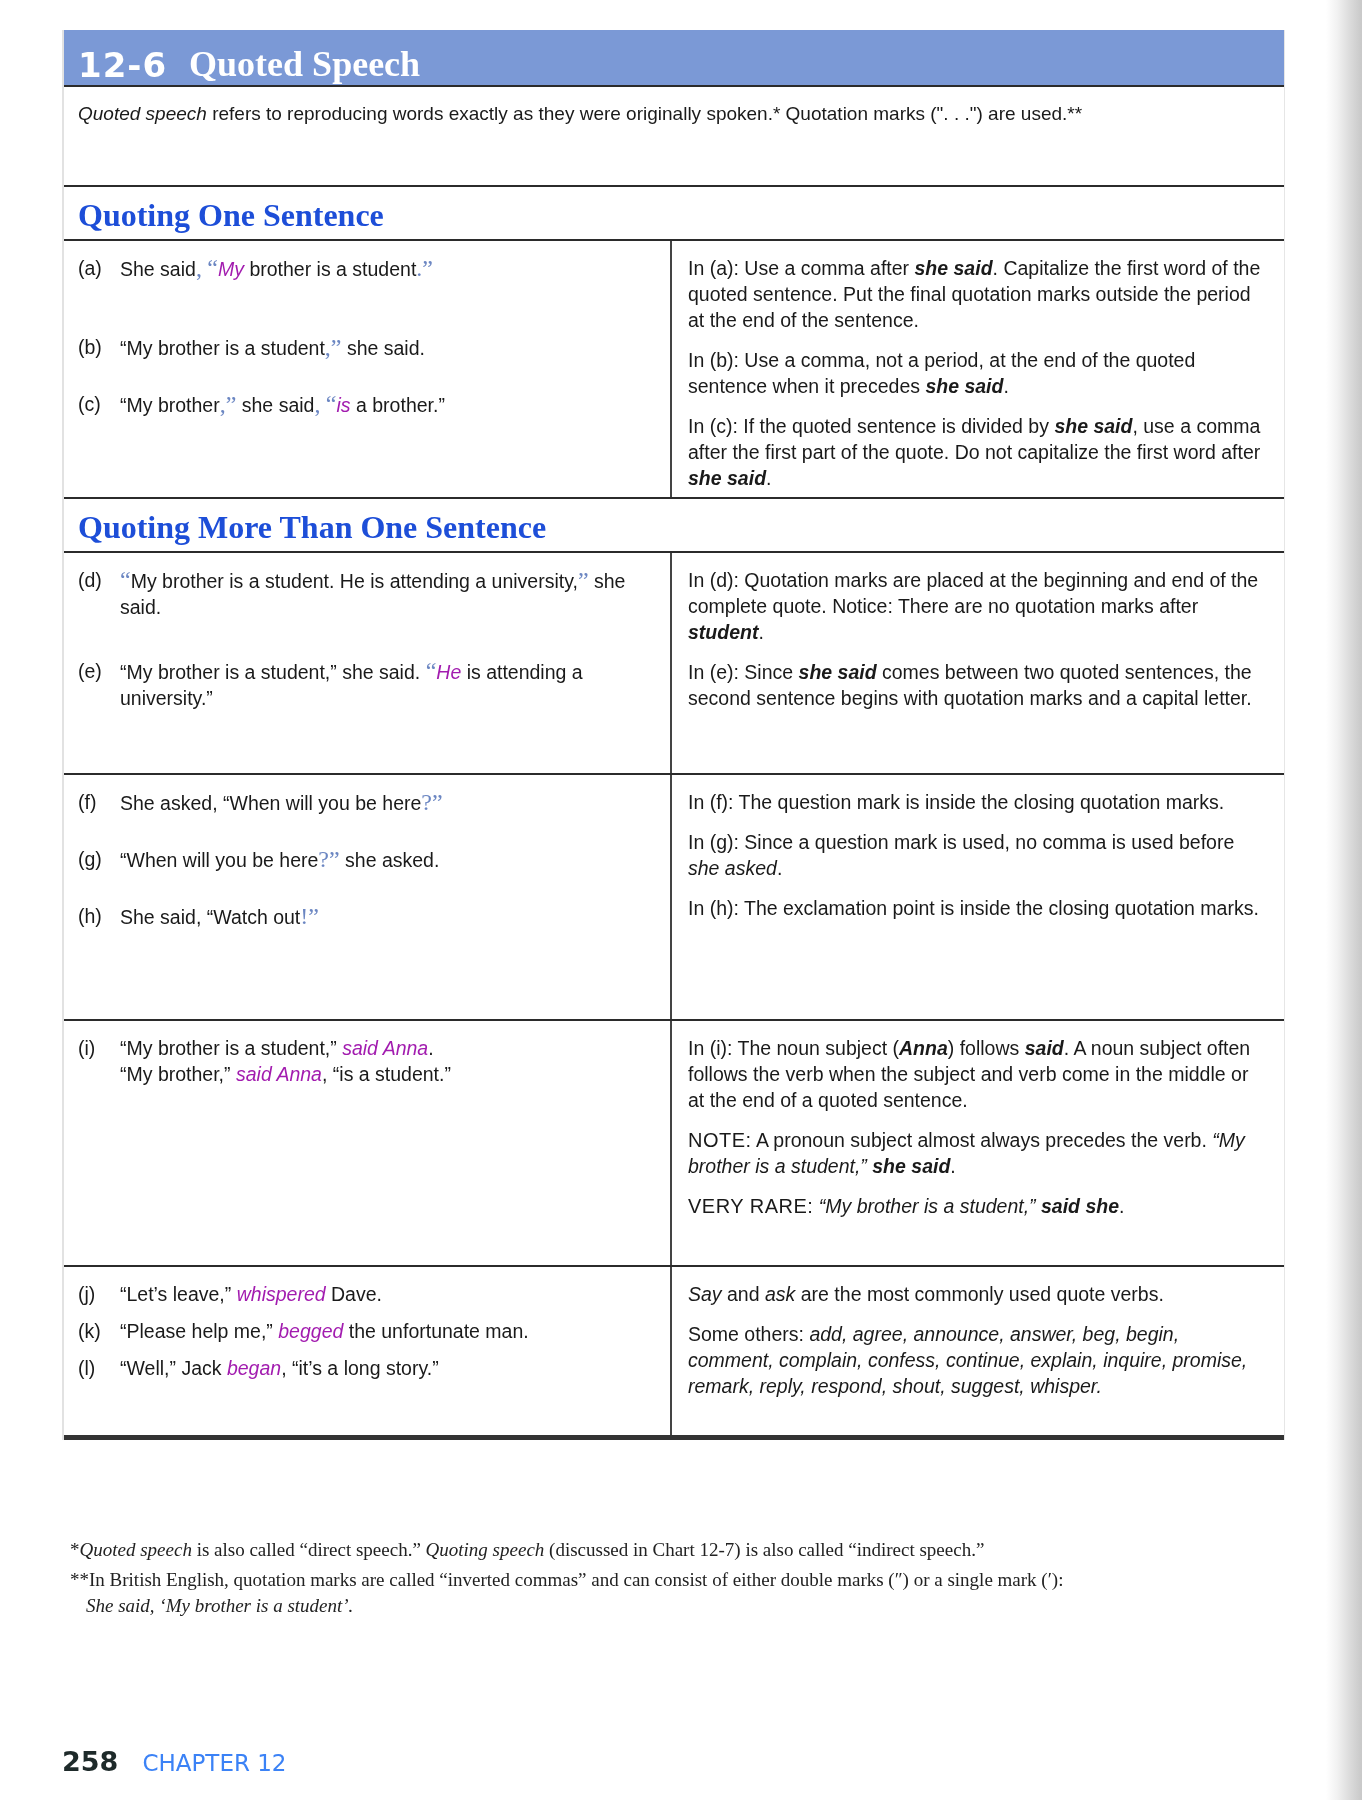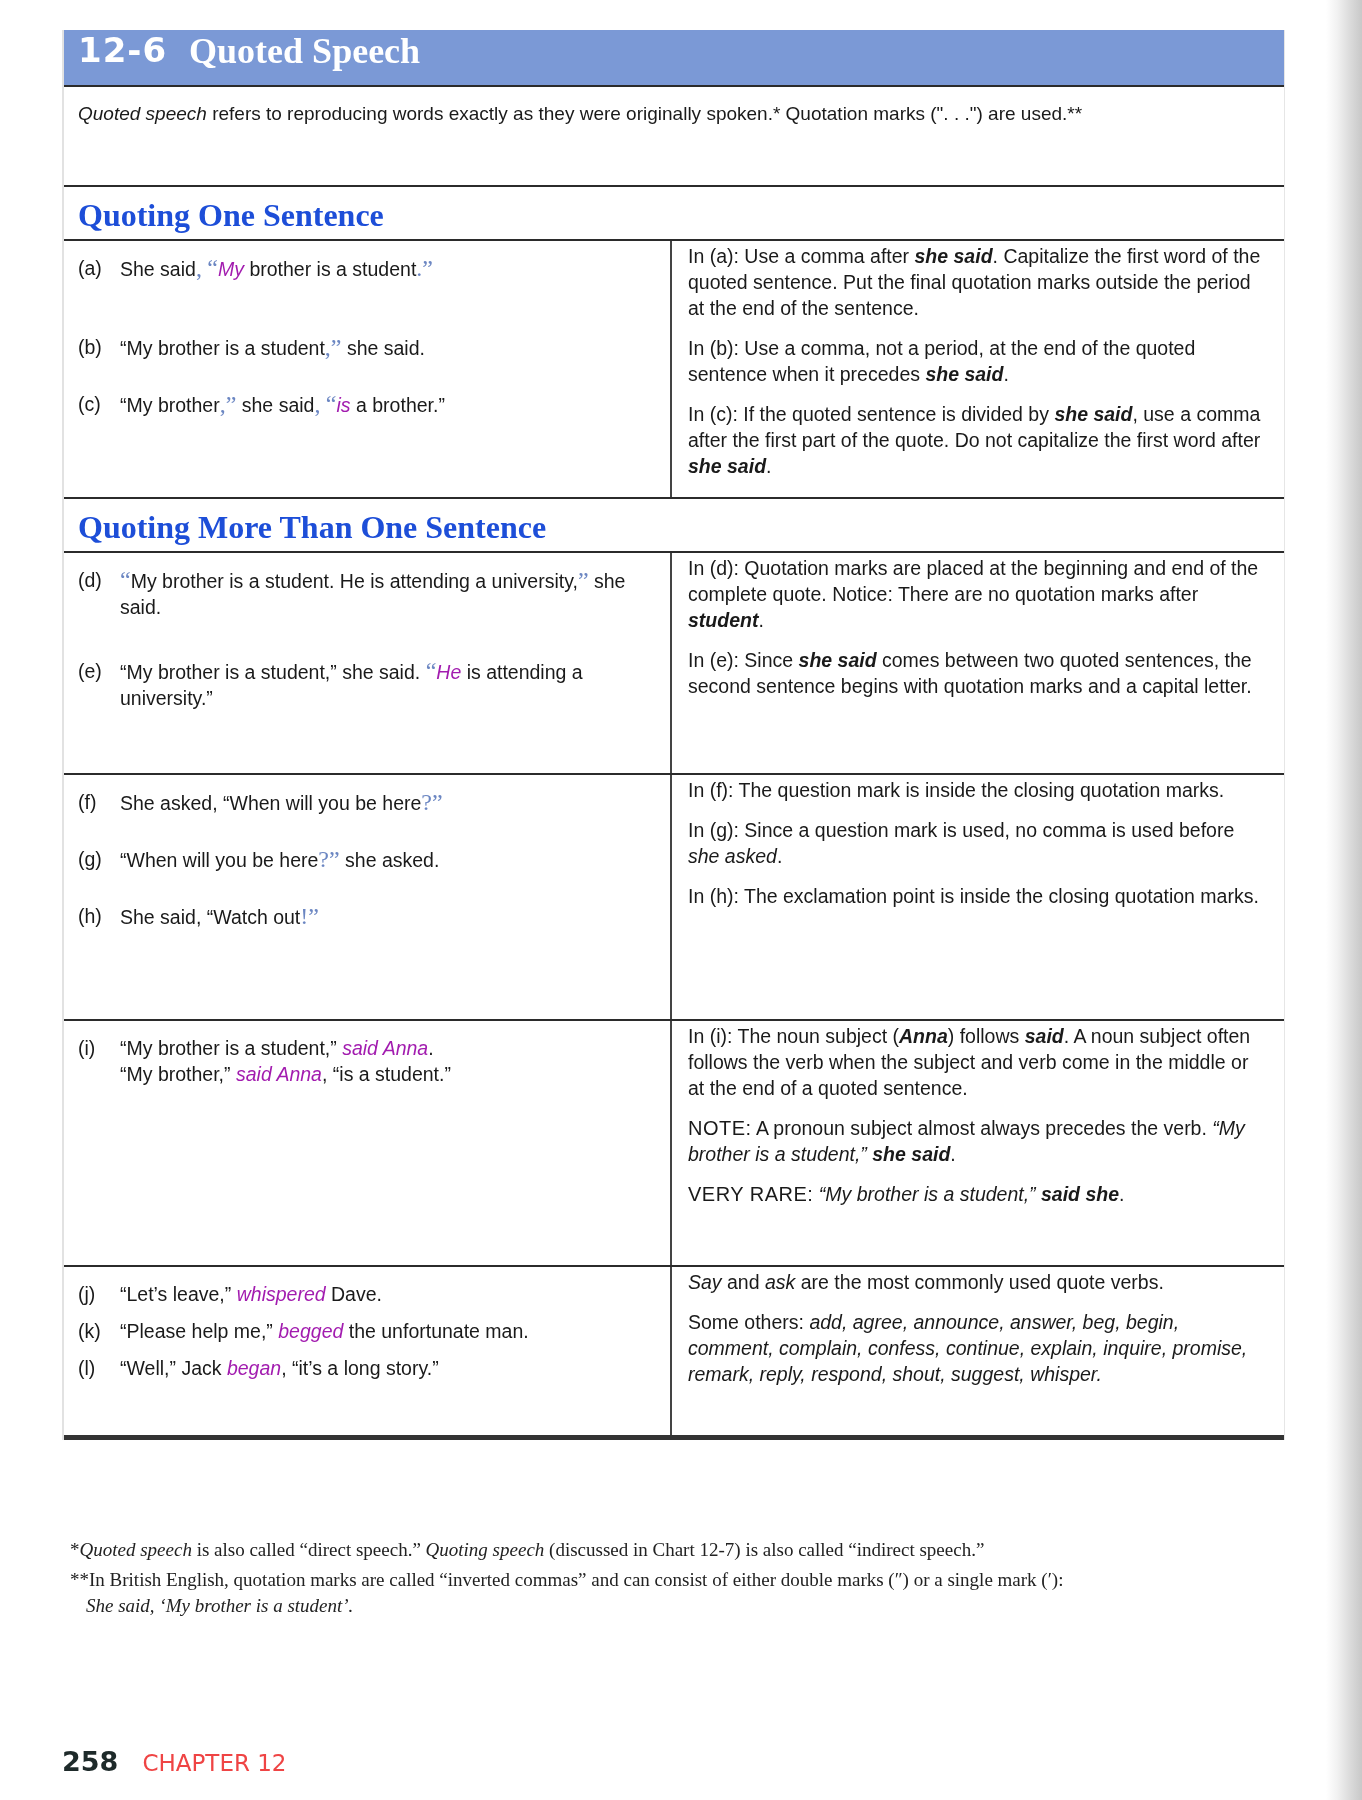--- a/index.html
+++ b/index.html
@@ -13,21 +13,21 @@
       position: absolute; right: 0; top: 0; width: 36px; height: 1800px;
       background: linear-gradient(to right, #ffffff 0%, #f2f2f2 30%, #d9d9d9 70%, #c8c8c8 100%);
     }
     .chart {
       position: absolute; left: 62px; top: 30px; width: 1220px;
       border-left: 2px solid #e2e2e2; border-right: 1px solid #e6e6e6;
     }
     .title-bar {
       height: 55px; background: #7b99d6;
       border-bottom: 2px solid #2b2b2b;
-      display: flex; align-items: flex-start; padding-left: 14px;
+      display: flex; align-items: flex-end; padding-left: 14px;
     }
     .title-num {
       font-family: "DejaVu Sans", sans-serif; font-weight: bold; font-size: 34px; color: #fff;
       letter-spacing: 1px; margin-right: 22px;
     }
     .title-text {
       font-family: "Liberation Serif", serif; font-weight: bold; font-size: 36px; color: #fff;
     }
     .intro {
       padding: 14px 14px 22px 14px; font-size: 19px; line-height: 26px;
@@ -35,40 +35,40 @@
     }
     .intro i { font-style: italic; }
     .section-head {
       font-family: "Liberation Serif", serif; font-weight: bold; font-size: 32px;
       color: #1d4ed8; padding: 10px 14px 0 14px; height: 42px;
       border-bottom: 2px solid #2b2b2b;
     }
     .row { display: flex; border-bottom: 2px solid #2b2b2b; }
     .row.thick { border-bottom: 5px solid #333; }
     .col-left { width: 608px; padding: 14px 12px 14px 14px; box-sizing: border-box; border-right: 2px solid #444; }
-    .col-right { width: 612px; padding: 2px 16px 14px 16px; box-sizing: border-box; }
+    .col-right { width: 612px; padding: 14px 16px 14px 16px; box-sizing: border-box; }
     .ex { display: flex; font-size: 19.5px; line-height: 26px; }
     .ex .lbl { width: 42px; flex: none; }
     .ex .txt { flex: 1; }
     .blue { color: #a21caf; }
     .bq { color: #6b86c2; font-family: "Liberation Serif", serif; font-size: 24px; }
     .exp { font-size: 19.5px; line-height: 26px; }
     .sc { font-size: 20px; letter-spacing: 0.5px; text-align: center; }
     .footnotes {
       position: absolute; left: 70px; top: 1535px; width: 1230px;
       font-family: "Liberation Serif", serif; font-size: 19px; line-height: 30px; color: #222;
     }
     .footnotes i { font-style: italic; }
     .fn2-cont { padding-left: 16px; margin-top: -4px; }
     .footer {
       position: absolute; left: 62px; top: 1746px;
       display: flex; align-items: baseline; justify-content: flex-end;
     }
     .page-num { font-family: "DejaVu Sans", sans-serif; font-weight: bold; font-size: 27px; color: #1e2a2a; margin-right: 24px; }
-    .chapter { font-family: "DejaVu Sans", sans-serif; font-size: 23px; color: #ef4444; }
+    .chapter { font-family: "DejaVu Sans", sans-serif; font-size: 23px; color: #3b82f6; }
   </style>
 </head>
 <body>
 
 <div class="page-shadow"></div>
 
 <div class="chart">
   <div class="title-bar">
     <span class="title-num">12-6</span>
     <span class="title-text">Quoted Speech</span>

